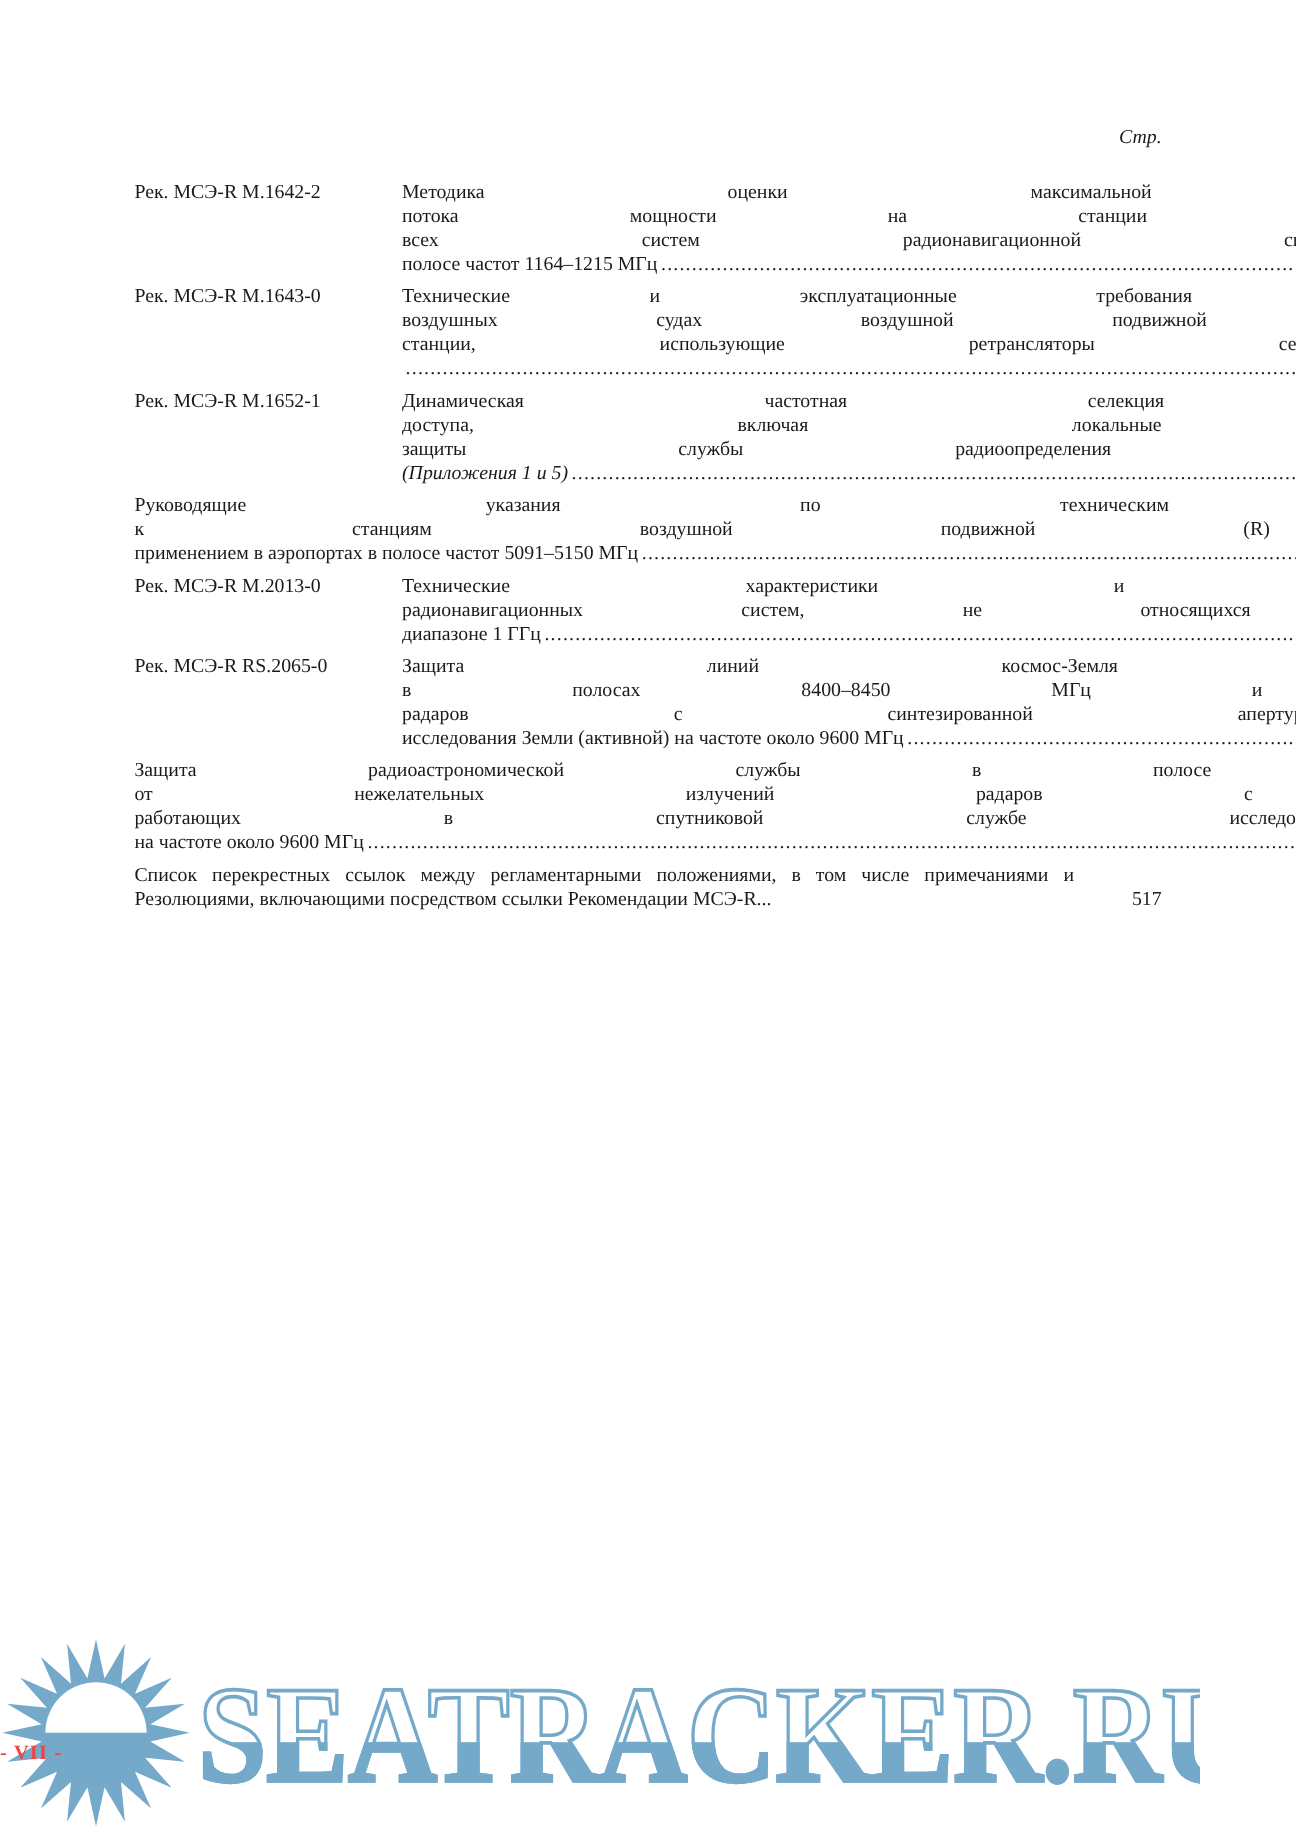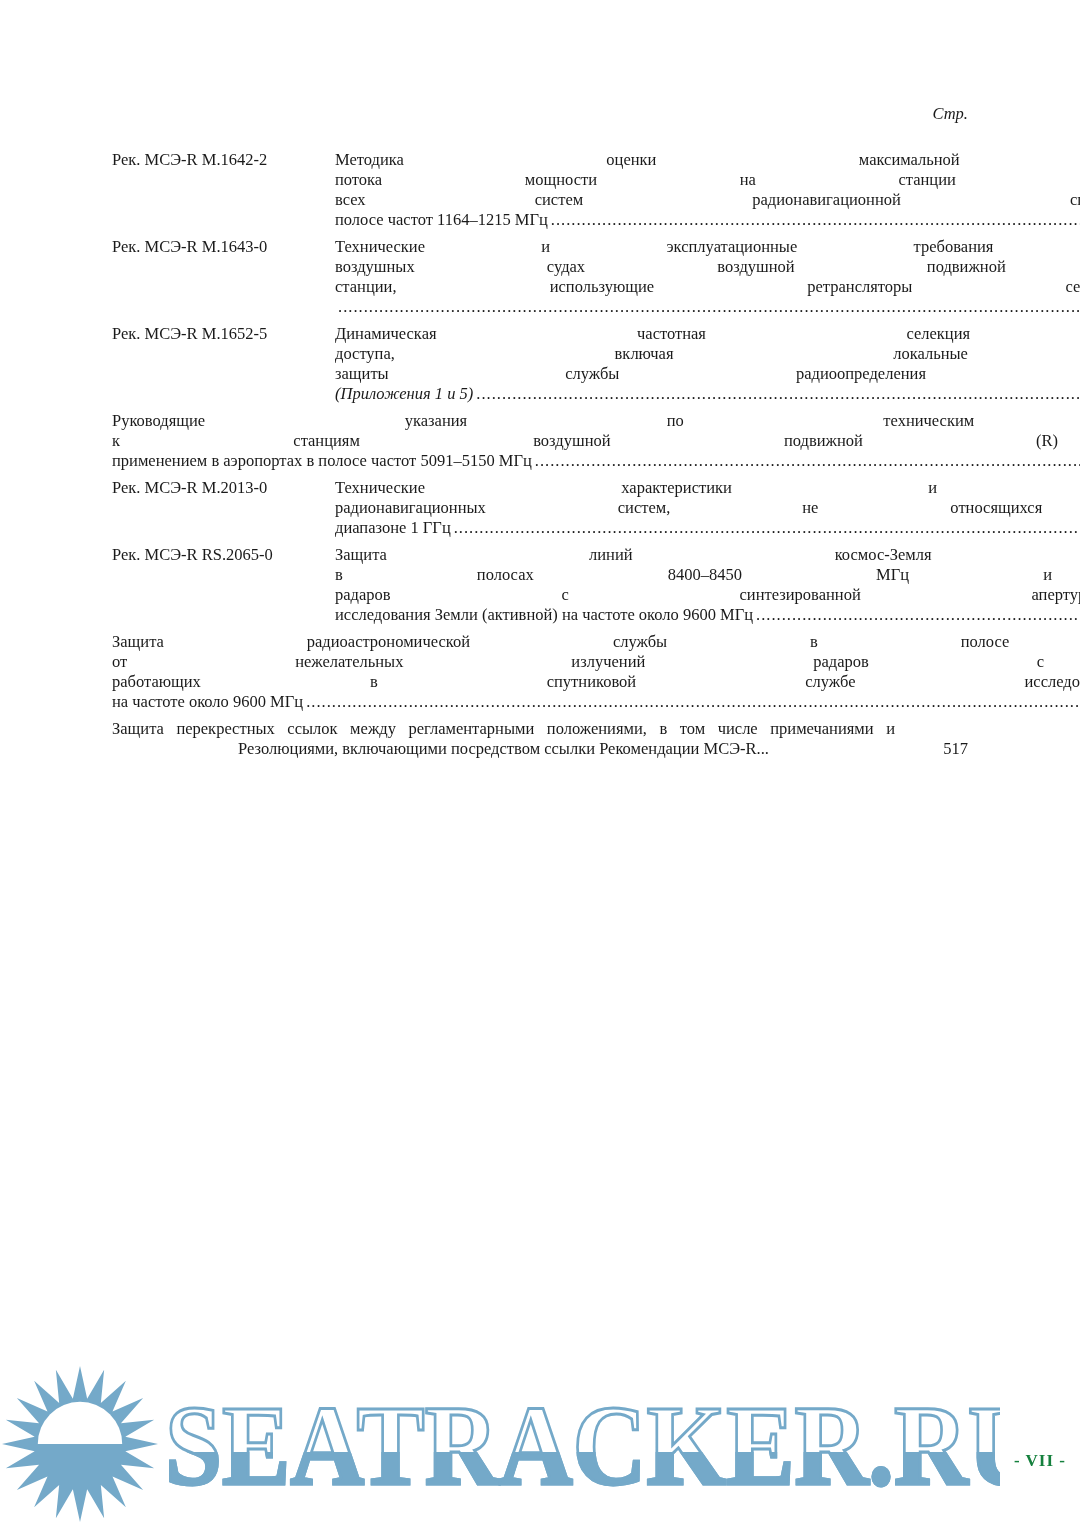--- a/index.html
+++ b/index.html
@@ -28,21 +28,21 @@
   .entry-desc  { flex: 0 0 560px; }
   .entry-desc-wide { flex: 0 0 783px; }
   .entry-page  {
     flex: 1 1 auto; display: flex;
     align-items: flex-end; justify-content: flex-end;
   }
   .jline {
     height: 20px; overflow: hidden;
     text-align: justify; text-align-last: justify;
   }
-  .rline { height: 20px; overflow: hidden; text-align: center; }
+  .rline { height: 20px; overflow: hidden; text-align: left; }
   .lastline { display: flex; align-items: baseline; height: 20px; }
   .lltext { white-space: nowrap; }
   .italic { font-style: italic; }
   .leader { flex: 1 1 auto; overflow: hidden; white-space: nowrap; margin-left: 3px; }
   .leader::after {
     letter-spacing: 1px;
     content: "........................................................................................................................................................................................................................................................";
   }
 
   
@@ -58,23 +58,23 @@
     transform: scaleX(0.89); transform-origin: left top;
     color: transparent;
     background: linear-gradient(to bottom, #ffffff 0px, #ffffff 60px, #74a9c9 60px, #74a9c9 100%);
     -webkit-background-clip: text; background-clip: text;
     -webkit-text-stroke: 3px #74a9c9;
   }
 
   
   .footer-num {
     position: absolute; top: 1451px; left: 0; width: 1066px;
-    text-align: right; z-index: 3;
+    text-align: left; z-index: 3;
     font-size: 17px; font-weight: bold; letter-spacing: 1px;
-    color: #15803d;
+    color: #ef4444;
   }
 </style>
 </head>
 <body>
 
 <div>
 
   <div class="hdr-right">Стр.</div>
 
   <main class="toc">
@@ -100,21 +100,21 @@
         <div class="jline">воздушных судах воздушной подвижной спутниковой службы, включая</div>
         <div class="jline">станции, использующие ретрансляторы сетей фиксированной спутниковой</div>
         <div class="lastline">
           <span class="leader"></span>
         </div>
       </div>
 
     </section>
 
     <section class="entry">
-      <div class="entry-label">Рек. МСЭ-R M.1652-5</div>
+      <div class="entry-label">Рек. МСЭ-R M.1652-1</div>
       <div class="entry-desc">
         <div class="jline">Динамическая частотная селекция в системах беспроводного</div>
         <div class="jline">доступа, включая локальные радиосети в целях</div>
         <div class="jline">защиты службы радиоопределения в диапазоне 5 ГГц</div>
         <div class="lastline">
           <span class="lltext italic">(Приложения 1 и 5)</span>
           <span class="leader"></span>
         </div>
       </div>
 
@@ -167,21 +167,21 @@
         <div class="lastline">
           <span class="lltext">на частоте около 9600 МГц</span>
           <span class="leader"></span>
         </div>
       </div>
 
     </section>
 
     <section class="entry">
       <div class="entry-desc-wide">
-        <div class="jline">Защита перекрестных ссылок между регламентарными положениями, в том числе примечаниями и</div>
+        <div class="jline">Список перекрестных ссылок между регламентарными положениями, в том числе примечаниями и</div>
         <div class="rline">Резолюциями, включающими посредством ссылки Рекомендации МСЭ-R...</div>
       </div>
       <div class="entry-page">517</div>
     </section>
 
   </main>
 
   <div class="watermark">
     <svg class="sun" width="156" height="156" viewBox="0 0 170 170" xmlns="http://www.w3.org/2000/svg">
       <polygon fill="#74a9c9" points="170,85 134.4,92.8 165.8,111.3 129.6,107.7 153.8,135 120.4,120.4 135,153.8 107.7,129.6 111.3,165.8 92.8,134.4 85,170 77.2,134.4 58.7,165.8 62.3,129.6 35,153.8 49.6,120.4 16.2,135 40.4,107.7 4.2,111.3 35.6,92.8 0,85 35.6,77.2 4.2,58.7 40.4,62.3 16.2,35 49.6,49.6 35,16.2 62.3,40.4 58.7,4.2 77.2,35.6 85,0 92.8,35.6 111.3,4.2 107.7,40.4 135,16.2 120.4,49.6 153.8,35 129.6,62.3 165.8,58.7 134.4,77.2"></polygon>

